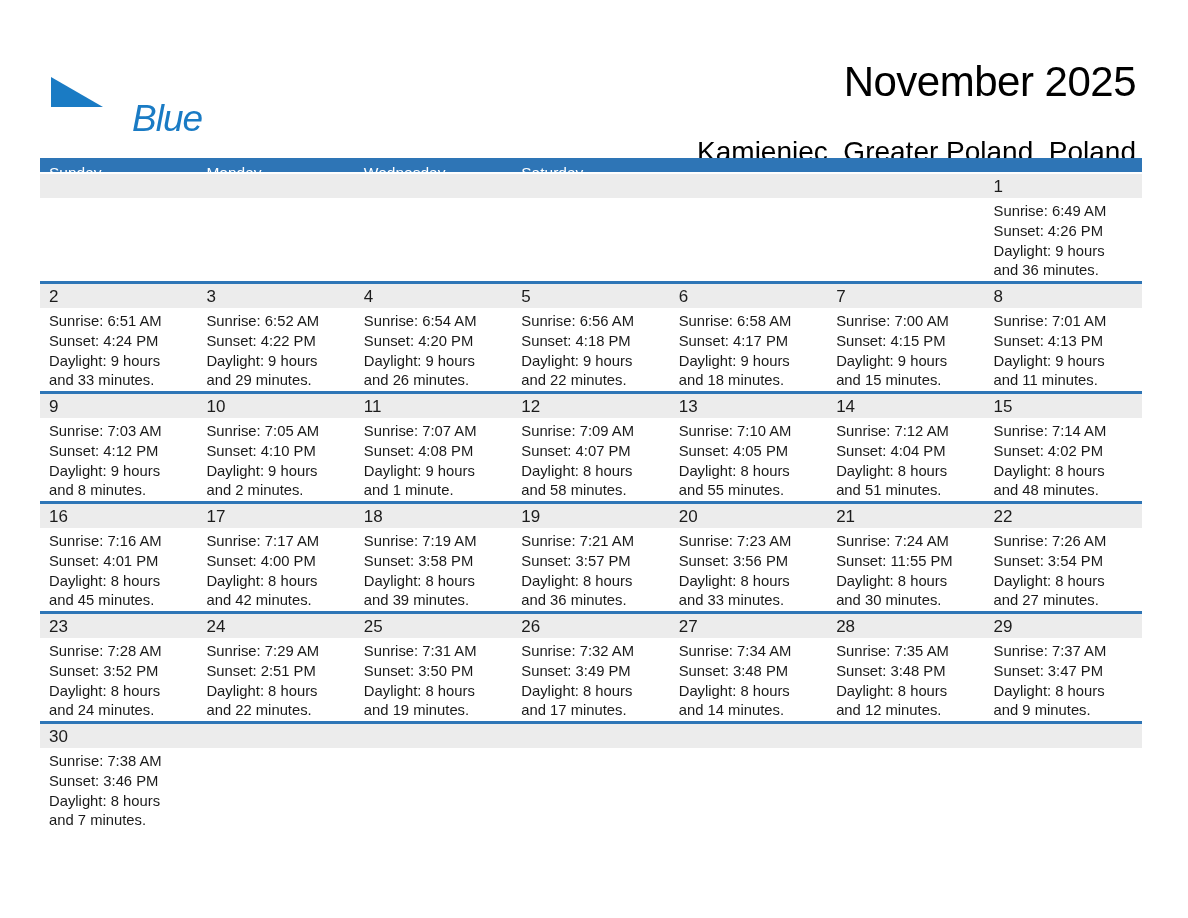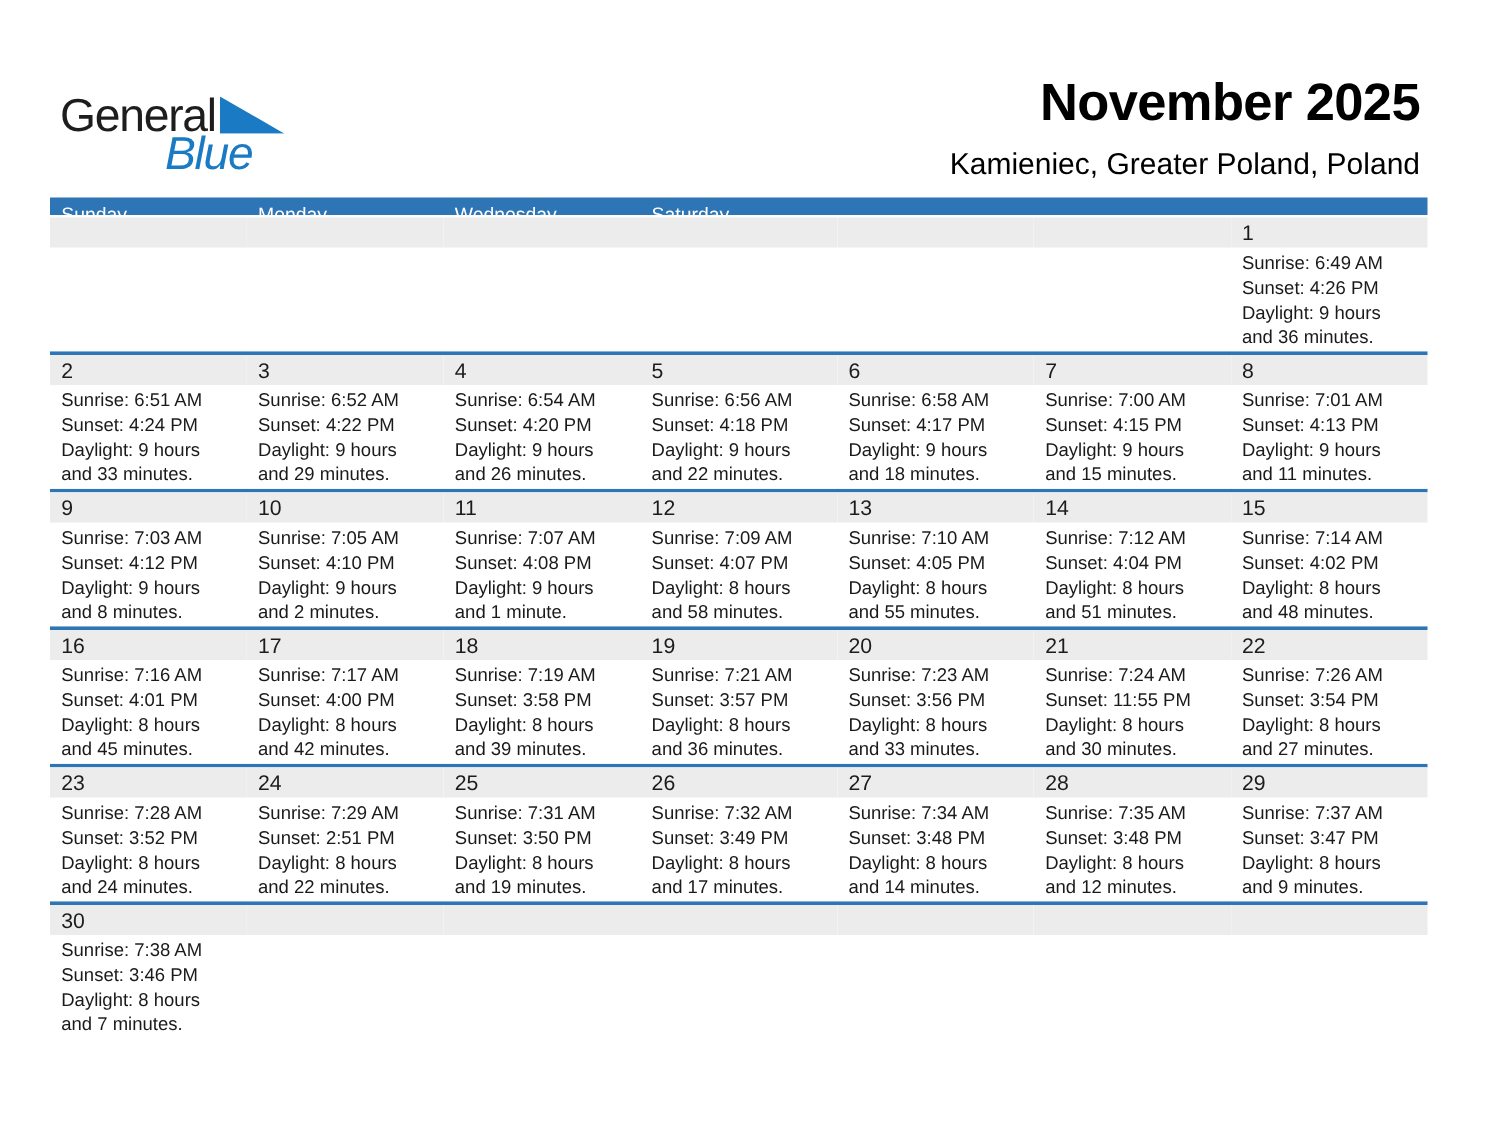--- a/index.html
+++ b/index.html
@@ -46,29 +46,29 @@
     font-style: italic;
   }
 
   .title-block {
     position: absolute;
     right: 52px; top: 58px;
     text-align: right;
   }
   .cal-title {
     font-size: 42px;
-    font-weight: 700;
+    font-weight: 400;
     color: #000;
     letter-spacing: -0.5px;
   }
   .cal-subtitle {
-    font-size: 24px;
+    font-size: 28px;
     font-weight: 400;
     color: #000;
-    margin-top: 12px;
+    margin-top: 30px;
     text-align: right;
   }
 
   
   .calendar {
     position: absolute;
     left: 40px; top: 158px;
     width: 1102px;
   }
   .cal-head {
@@ -107,21 +107,20 @@
     line-height: 19.8px;
     color: var(--text-color);
     white-space: nowrap;
   }
 </style>
 </head>
 <body>
 
 <div class="logo">
   <div class="logo-row1">
-    <span class="logo-general">General</span>
     <span class="logo-triangle"></span>
   </div>
   <div class="logo-blue-word">Blue</div>
 </div>
 
 <div class="title-block">
   <div class="cal-title">November 2025</div>
   <div class="cal-subtitle">Kamieniec, Greater Poland, Poland</div>
 </div>
 

